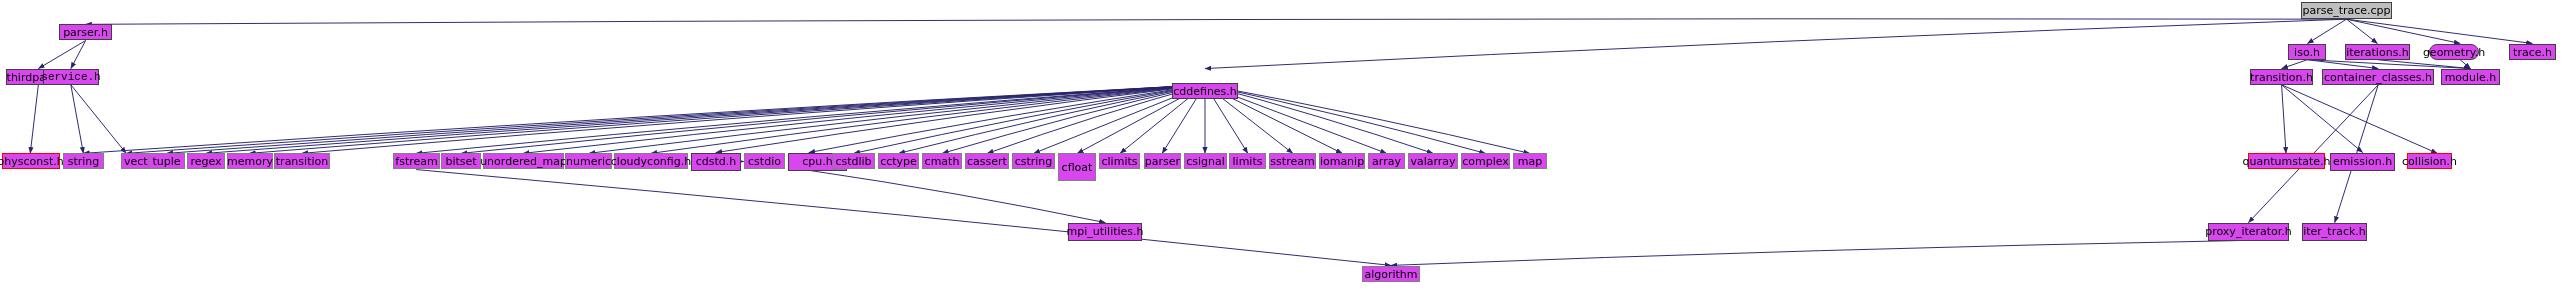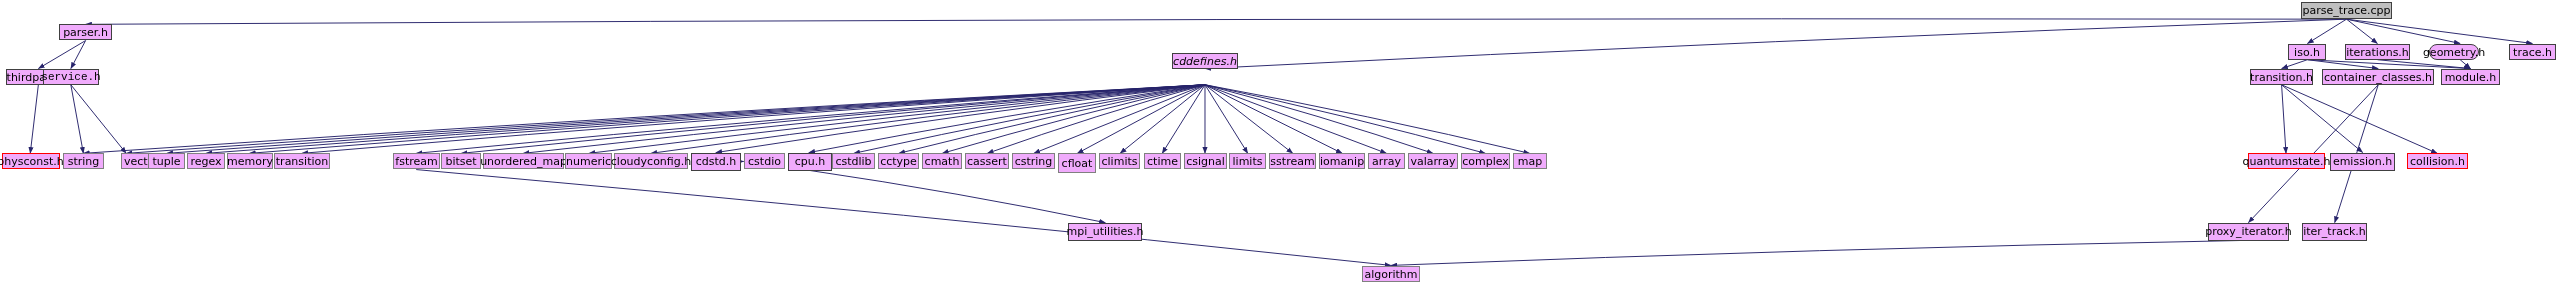--- a/index.html
+++ b/index.html
@@ -23,21 +23,21 @@
     height: 303px;
     pointer-events: none;
   }
   .node {
     position: absolute;
     box-sizing: border-box;
     display: flex;
     align-items: center;
     justify-content: center;
     white-space: nowrap;
-    background: #f0abfc;
+    background: #d946ef;
     border: 0.7px solid #404040;
     color: #000000;
     font-size: 11px;
     line-height: 1;
     letter-spacing: 0px;
   }
   .node.root {
     background: #bfbfbf;
     border: 0.7px solid #404040;
   }
@@ -119,56 +119,56 @@
       </g>
   </svg>
 <div class="node root" style="left: 2301px; top: 1.5px; width: 91px; height: 17.7px;">parse_trace.cpp</div>
     <div class="node" style="left: 59px; top: 24px; width: 53px; height: 16px;">parser.h</div>
     <div class="node" style="left: 2288px; top: 44px; width: 38px; height: 16px;">iso.h</div>
     <div class="node" style="left: 2345px; top: 44px; width: 65px; height: 16px;">iterations.h</div>
     <div class="node" style="left: 2429px; top: 44px; width: 50px; height: 16px; border-radius: 8px;">geometry.h</div>
     <div class="node" style="left: 2509px; top: 44px; width: 47px; height: 16px;">trace.h</div>
     <div class="node" style="left: 5.9px; top: 69px; width: 65px; height: 16px;">thirdparty.h</div>
     <div class="node" style="left: 43px; top: 69px; width: 56px; height: 16px; font-family: Liberation Mono, monospace;">service.h</div>
-    <div class="node" style="left: 1172px; top: 53px; width: 66px; height: 16px; font-style: italic;">cddefines.h</div>
+    <div class="node" style="left: 1172px; top: 83px; width: 66px; height: 16px;">cddefines.h</div>
     <div class="node" style="left: 2250px; top: 69px; width: 63px; height: 16px;">transition.h</div>
     <div class="node" style="left: 2322px; top: 69px; width: 112px; height: 16px;">container_classes.h</div>
     <div class="node" style="left: 2441px; top: 69px; width: 59px; height: 16px;">module.h</div>
     <div class="node red" style="left: 1.5px; top: 153px; width: 58px; height: 16px;">physconst.h</div>
     <div class="node thin" style="left: 63px; top: 153px; width: 41px; height: 16px;">string</div>
     <div class="node thin" style="left: 106px; top: 153px; width: 41px; height: 16px; margin-left: 15px;">vector</div>
     <div class="node thin" style="left: 148px; top: 153px; width: 37px; height: 16px;">tuple</div>
     <div class="node thin" style="left: 187px; top: 153px; width: 38px; height: 16px;">regex</div>
     <div class="node thin" style="left: 227px; top: 153px; width: 46px; height: 16px;">memory</div>
     <div class="node thin" style="left: 274px; top: 153px; width: 56px; height: 16px;">transition</div>
     <div class="node thin" style="left: 393px; top: 153px; width: 47px; height: 16px;">fstream</div>
     <div class="node thin" style="left: 441px; top: 153px; width: 40px; height: 16px;">bitset</div>
     <div class="node thin" style="left: 483px; top: 153px; width: 81px; height: 16px;">unordered_map</div>
     <div class="node thin" style="left: 565px; top: 153px; width: 47px; height: 16px;">numeric</div>
     <div class="node thin" style="left: 614px; top: 153px; width: 74px; height: 16px;">cloudyconfig.h</div>
     <div class="node thick" style="left: 691px; top: 153px; width: 50px; height: 17.7px;">cdstd.h</div>
     <div class="node thin" style="left: 744px; top: 153px; width: 41px; height: 16px;">cstdio</div>
-    <div class="node thick" style="left: 788px; top: 153px; width: 44px; height: 17.7px;">cpu.h</div>
+    <div class="node thick" style="left: 788px; top: 153px; width: 59px; height: 17.7px;">cpu.h</div>
     <div class="node thin" style="left: 832px; top: 153px; width: 43px; height: 16px;">cstdlib</div>
     <div class="node thin" style="left: 878px; top: 153px; width: 41px; height: 16px;">cctype</div>
     <div class="node thin" style="left: 922px; top: 153px; width: 40px; height: 16px;">cmath</div>
     <div class="node thin" style="left: 965px; top: 153px; width: 44px; height: 16px;">cassert</div>
     <div class="node thin" style="left: 1012px; top: 153px; width: 43px; height: 16px;">cstring</div>
-    <div class="node thin" style="left: 1058px; top: 153px; width: 38px; height: 20px;">cfloat</div>
+    <div class="node thin" style="left: 1058px; top: 153px; width: 38px; height: 28px;">cfloat</div>
     <div class="node thin" style="left: 1099px; top: 153px; width: 41px; height: 16px;">climits</div>
-    <div class="node thin" style="left: 1144px; top: 153px; width: 37px; height: 16px;">ctime</div>
+    <div class="node thin" style="left: 1144px; top: 153px; width: 37px; height: 16px;">parser</div>
     <div class="node thin" style="left: 1184px; top: 153px; width: 43px; height: 16px;">csignal</div>
     <div class="node thin" style="left: 1229px; top: 153px; width: 37px; height: 16px;">limits</div>
     <div class="node thin" style="left: 1269px; top: 153px; width: 47px; height: 16px;">sstream</div>
     <div class="node thin" style="left: 1319px; top: 153px; width: 46px; height: 16px;">iomanip</div>
     <div class="node thin" style="left: 1368px; top: 153px; width: 37px; height: 16px;">array</div>
     <div class="node thin" style="left: 1408px; top: 153px; width: 50px; height: 16px;">valarray</div>
     <div class="node thin" style="left: 1461px; top: 153px; width: 49px; height: 16px;">complex</div>
     <div class="node thin" style="left: 1513px; top: 153px; width: 34px; height: 16px;">map</div>
     <div class="node red" style="left: 2248px; top: 153px; width: 77px; height: 16px;">quantumstate.h</div>
     <div class="node thick" style="left: 2330px; top: 153px; width: 65px; height: 17.7px;">emission.h</div>
-    <div class="node red" style="left: 2407px; top: 153px; width: 61px; height: 16px;">collision.h</div>
+    <div class="node red" style="left: 2407px; top: 153px; width: 45px; height: 16px;">collision.h</div>
     <div class="node thick" style="left: 1068px; top: 223px; width: 74px; height: 17.7px;">mpi_utilities.h</div>
     <div class="node thick" style="left: 2208px; top: 223px; width: 81px; height: 17.7px;">proxy_iterator.h</div>
     <div class="node thick" style="left: 2302px; top: 223px; width: 65px; height: 17.7px;">iter_track.h</div>
     <div class="node thin" style="left: 1362px; top: 266px; width: 58px; height: 16px;">algorithm</div>
   </div>
 
 
 </body></html>

